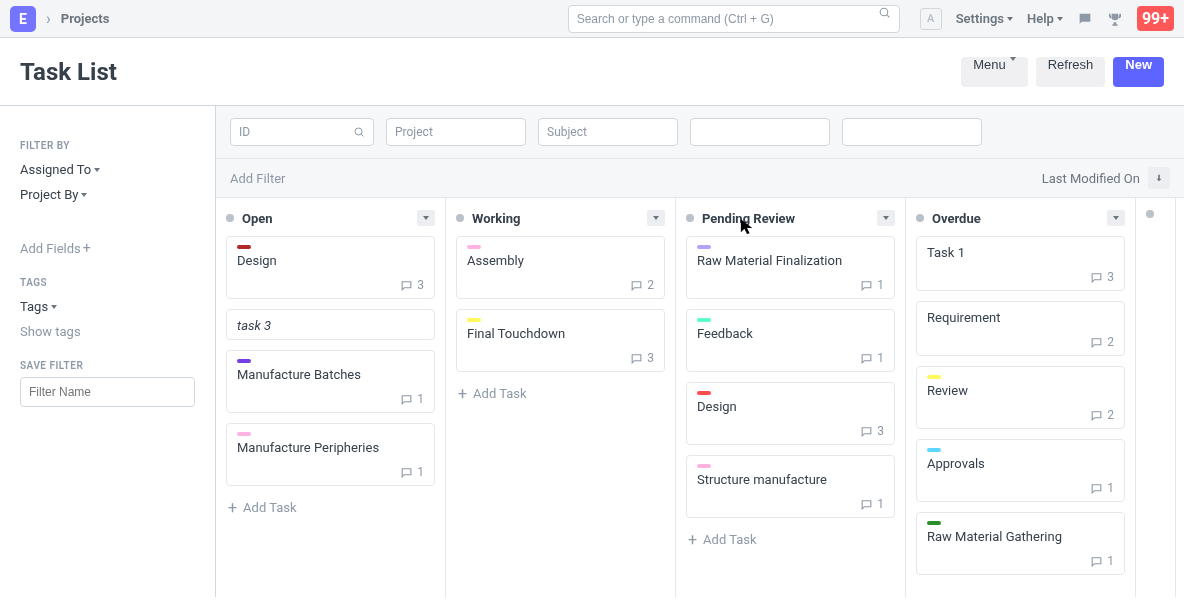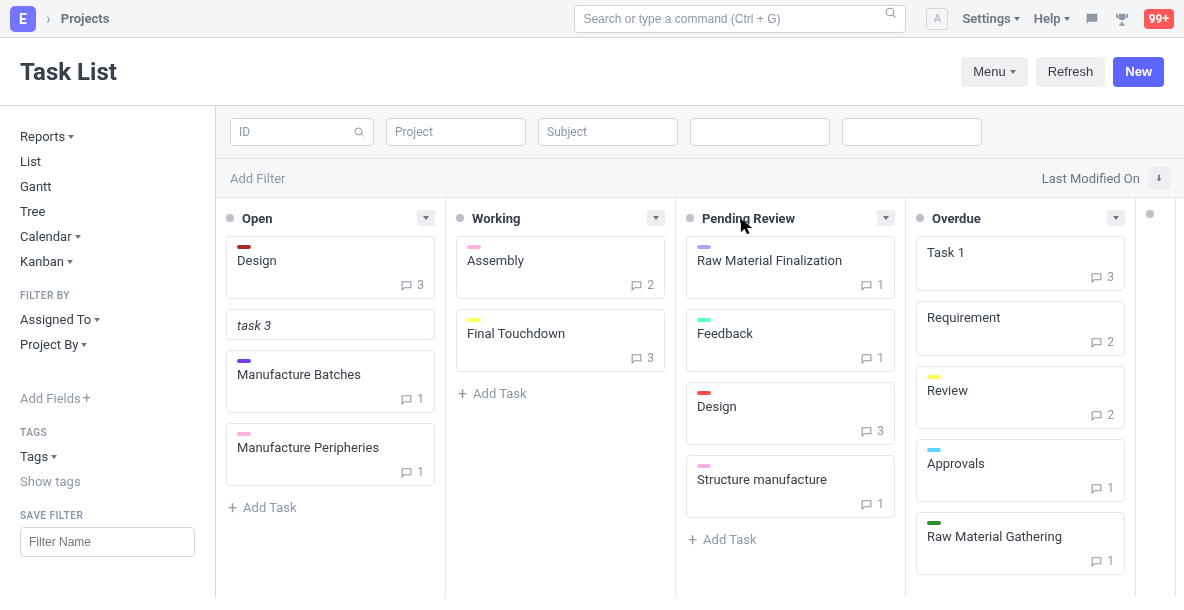--- a/index.html
+++ b/index.html
@@ -10,27 +10,27 @@
 .navbar .logo { width: 26px; height: 26px; background: #7574ff; border-radius: 5px; color: #fff; font-weight: 700; display: flex; align-items: center; justify-content: center; font-size: 14px; }
 .navbar .crumb-sep { color: #8d99a6; margin: 0 10px; font-size: 16px; }
 .navbar .crumb { color: #6c7680; font-weight: 700; }
 .navbar .spacer { flex: 1; }
 .navbar .search-wrap { position: relative; width: 332px; height: 28px; border: 1px solid #d1d8dd; border-radius: 4px; background: #fff; display: flex; padding: 0 8px; }
 .navbar .search-wrap input { border: none; outline: none; flex: 1; font-size: 12px; color: #36414c; }
 .navbar .search-wrap input::placeholder { color: #8d99a6; }
 .nav-right { display: flex; align-items: center; gap: 14px; margin-left: 20px; }
 .nav-right .icon-box { width: 22px; height: 22px; border: 1px solid #d1d8dd; border-radius: 3px; display:flex; align-items:center; justify-content:center; color:#b9c1c9; font-size:11px; font-weight:600; }
 .nav-right .nav-link { color: #6c7680; font-weight: 600; font-size: 13px; display:flex; align-items:center; gap:3px; }
-.nav-right .badge-99 { background:#ff5858; color:#fff; font-weight:700; border-radius:4px; padding:3px 5px; font-size:12px; }
+.nav-right .badge-99 { background:#ff5858; color:#fff; font-weight:700; border-radius:4px; padding:3px 5px; font-size:16px; }
 
 
 .page-head { display:flex; align-items:center; height:68px; border-bottom:1px solid #d1d8dd; padding:0 20px; }
 .page-head h1 { font-size:24px; font-weight:700; color:#36414c; }
 .page-head .spacer { flex:1; }
-.page-head .btn { height:30px; padding:0 12px; border-radius:4px; font-size:13px; display:flex; align-items:center; gap:4px; cursor:pointer; border:none; background:#f0f0f2; color:#36414c; }
+.page-head .btn { height:30px; padding:0 12px; border-radius:4px; font-size:13px; display:flex; gap:4px; cursor:pointer; border:none; background:#f0f0f2; color:#36414c; }
 .page-head .btn + .btn { margin-left:8px; }
 .page-head .btn.primary { background:#5e64ff; color:#fff; font-weight:600; }
 
 
 .main { display:flex; }
 .sidebar { width:215px; padding:18px 20px; font-size:13px; color:#36414c; }
 .sidebar .sb-item { padding:5px 0; display:flex; align-items:center; gap:3px; cursor:pointer; }
 .sidebar .sb-section { font-size:10px; letter-spacing:0.5px; color:#8d99a6; font-weight:600; margin:16px 0 6px; text-transform:uppercase; }
 .sidebar .muted { color:#8d99a6; }
 .sidebar .add-fields { display:flex; align-items:center; gap:2px;margin-top:28px; }
@@ -118,43 +118,20 @@
       <span>Menu</span>
       <span class="caret small"></span>
     </button>
   <button class="btn">Refresh</button>
   <button class="btn primary">New</button>
 </div>
 
 <div class="main">
 
   <div class="sidebar">
-    <div id="sb-views">
-        <div class="sb-item">
-          <span>Reports</span>
-          <span class="caret small"></span>
-        </div>
-        <div class="sb-item">
-          <span>List</span>
-        </div>
-        <div class="sb-item">
-          <span>Gantt</span>
-        </div>
-        <div class="sb-item">
-          <span>Tree</span>
-        </div>
-        <div class="sb-item">
-          <span>Calendar</span>
-          <span class="caret small"></span>
-        </div>
-        <div class="sb-item">
-          <span>Kanban</span>
-          <span class="caret small"></span>
-        </div>
-      </div>
     <div class="sb-section">FILTER BY</div>
     <div class="sb-item">
         <span>Assigned To</span>
         <span class="caret small"></span>
       </div>
     <div class="sb-item">
         <span>Project By</span>
         <span class="caret small"></span>
       </div>
     <div class="sb-item muted add-fields">

